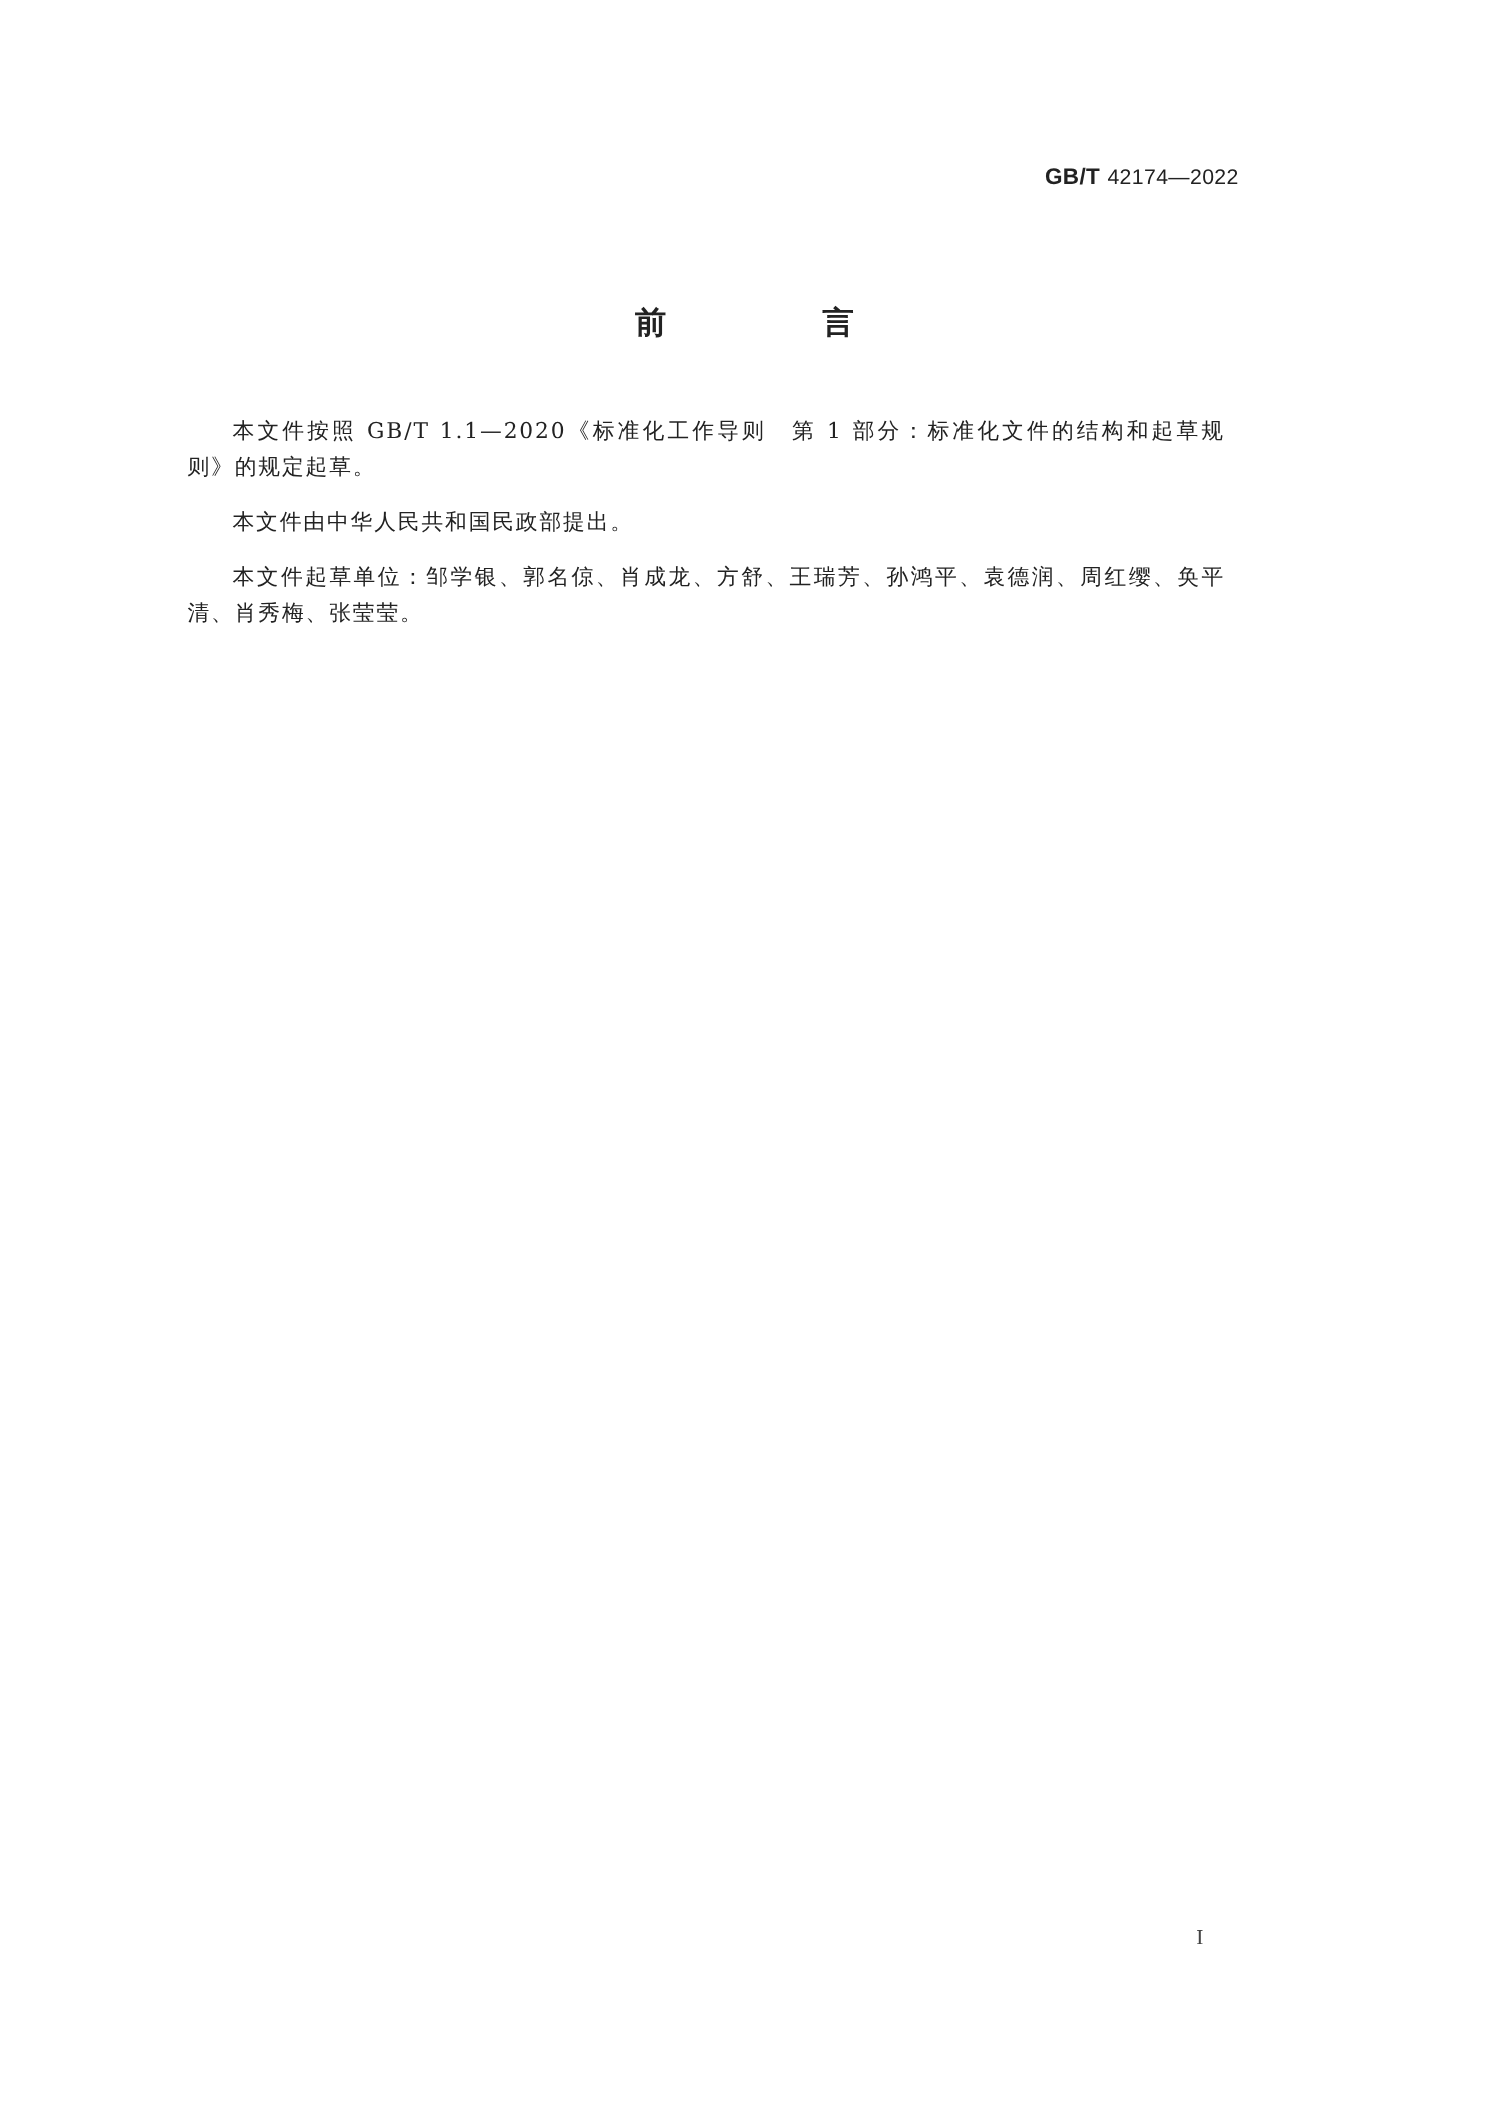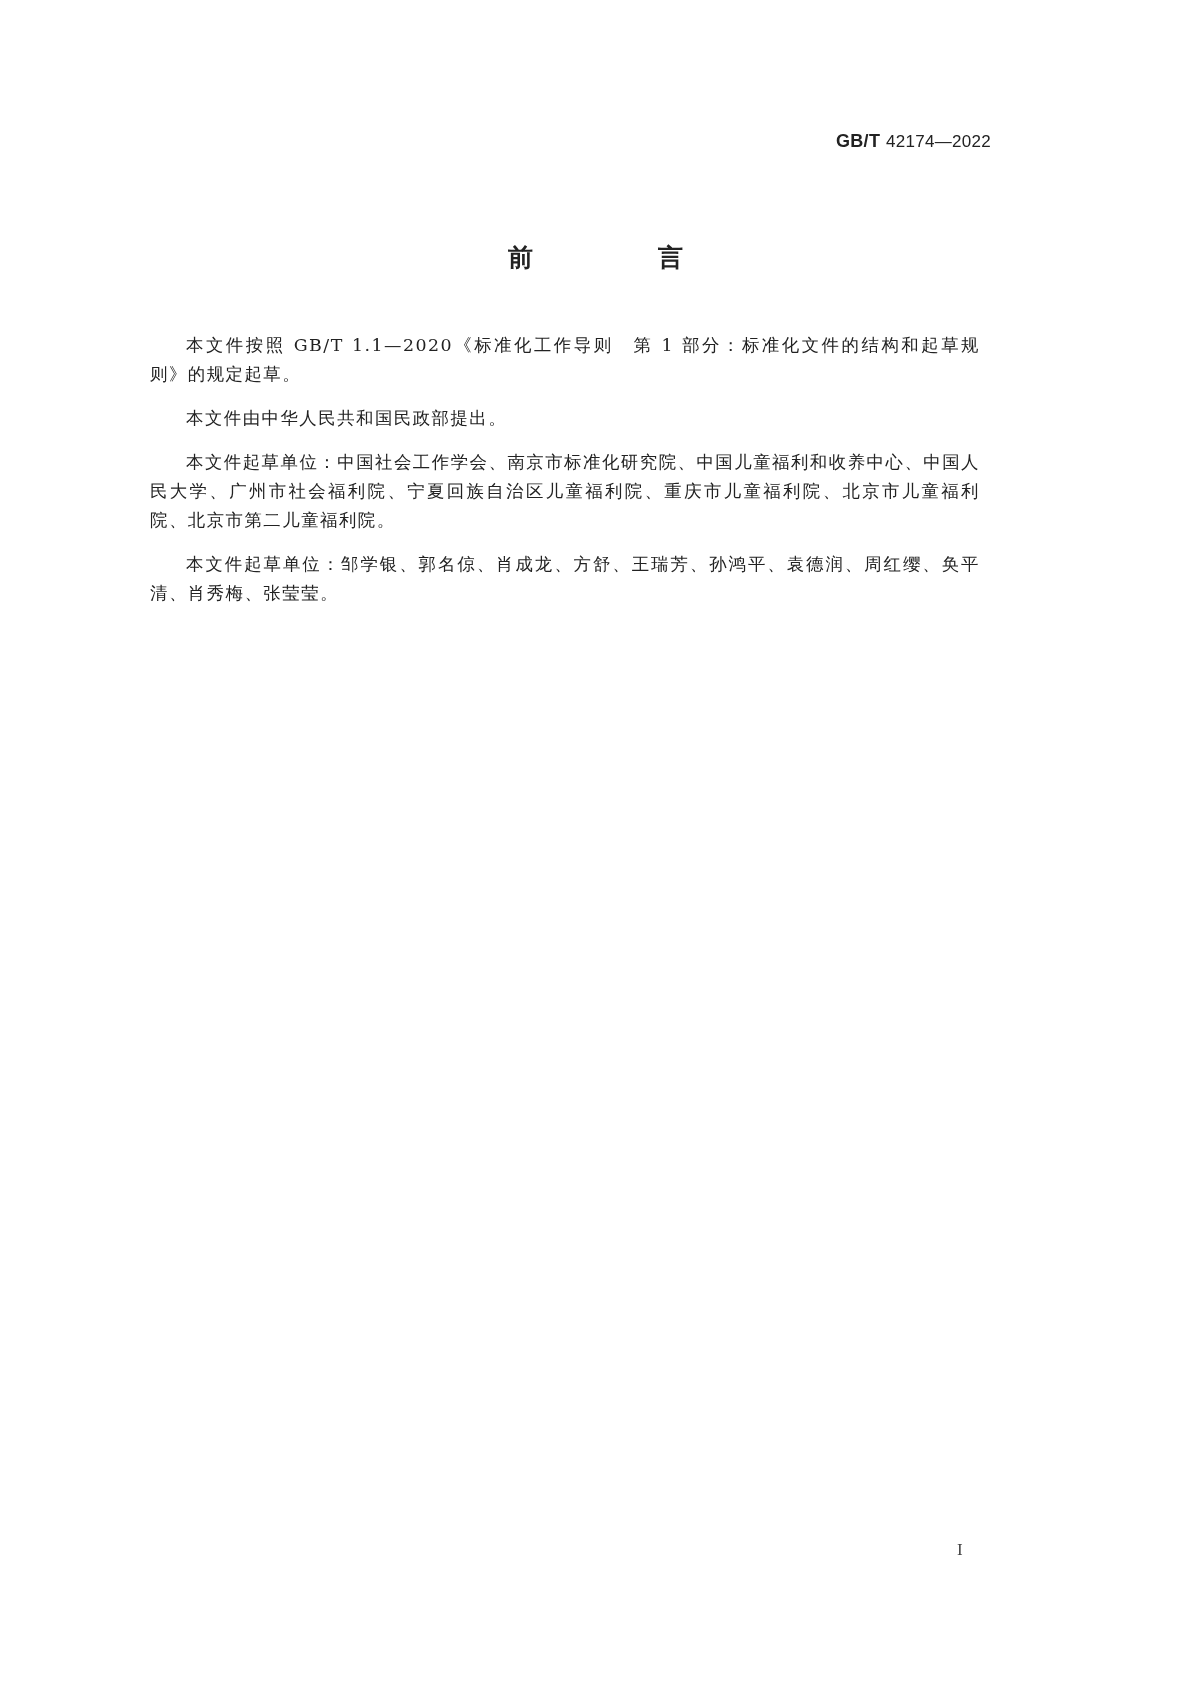--- a/index.html
+++ b/index.html
@@ -21,17 +21,16 @@
 <div class="std-code">
   <span class="gb">GB/T</span>
   <span class="num">42174—2022</span>
 </div>
 
 <div class="title">前　言</div>
 
 <div class="body">
   <p>本文件按照 GB/T 1.1—2020《标准化工作导则　第 1 部分：标准化文件的结构和起草规则》的规定起草。</p>
   <p>本文件由中华人民共和国民政部提出。</p>
-  <p>本文件起草单位：中国社会工作学会、南京市标准化研究院、中国儿童福利和收养中心、中国人民大学、广州市社会福利院、宁夏回族自治区儿童福利院、重庆市儿童福利院、北京市儿童福利院、北京市第二儿童福利院。</p>
   <p>本文件起草单位：邹学银、郭名倞、肖成龙、方舒、王瑞芳、孙鸿平、袁德润、周红缨、奂平清、肖秀梅、张莹莹。</p>
 </div>
 
 <div class="page-num">I</div>
 
 </body></html>

